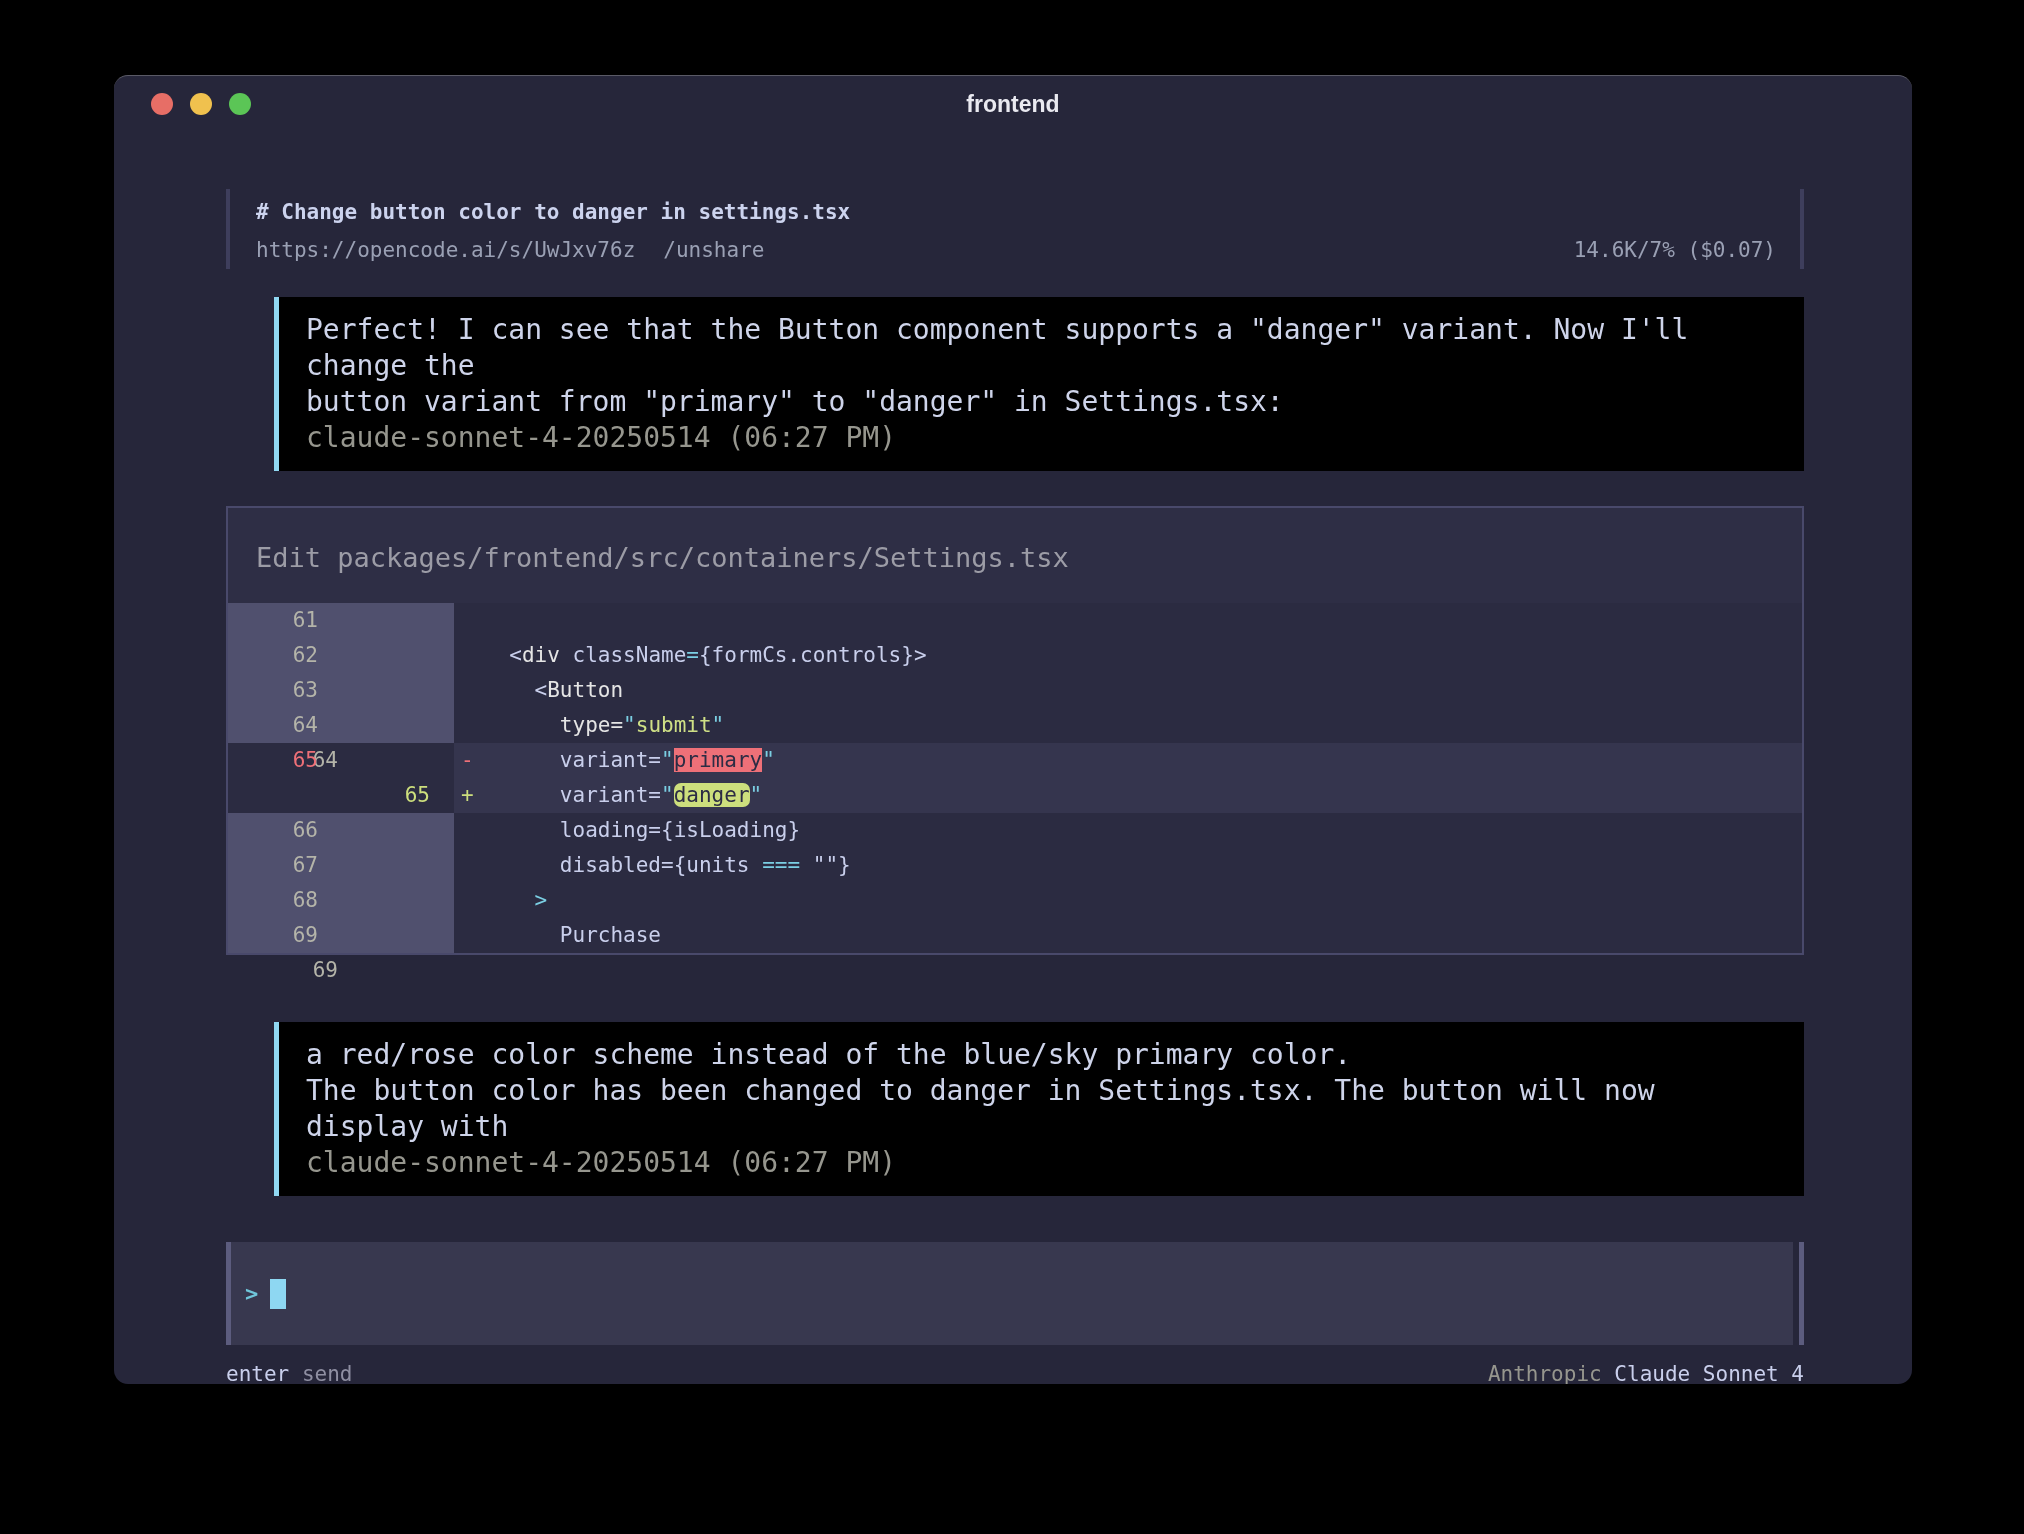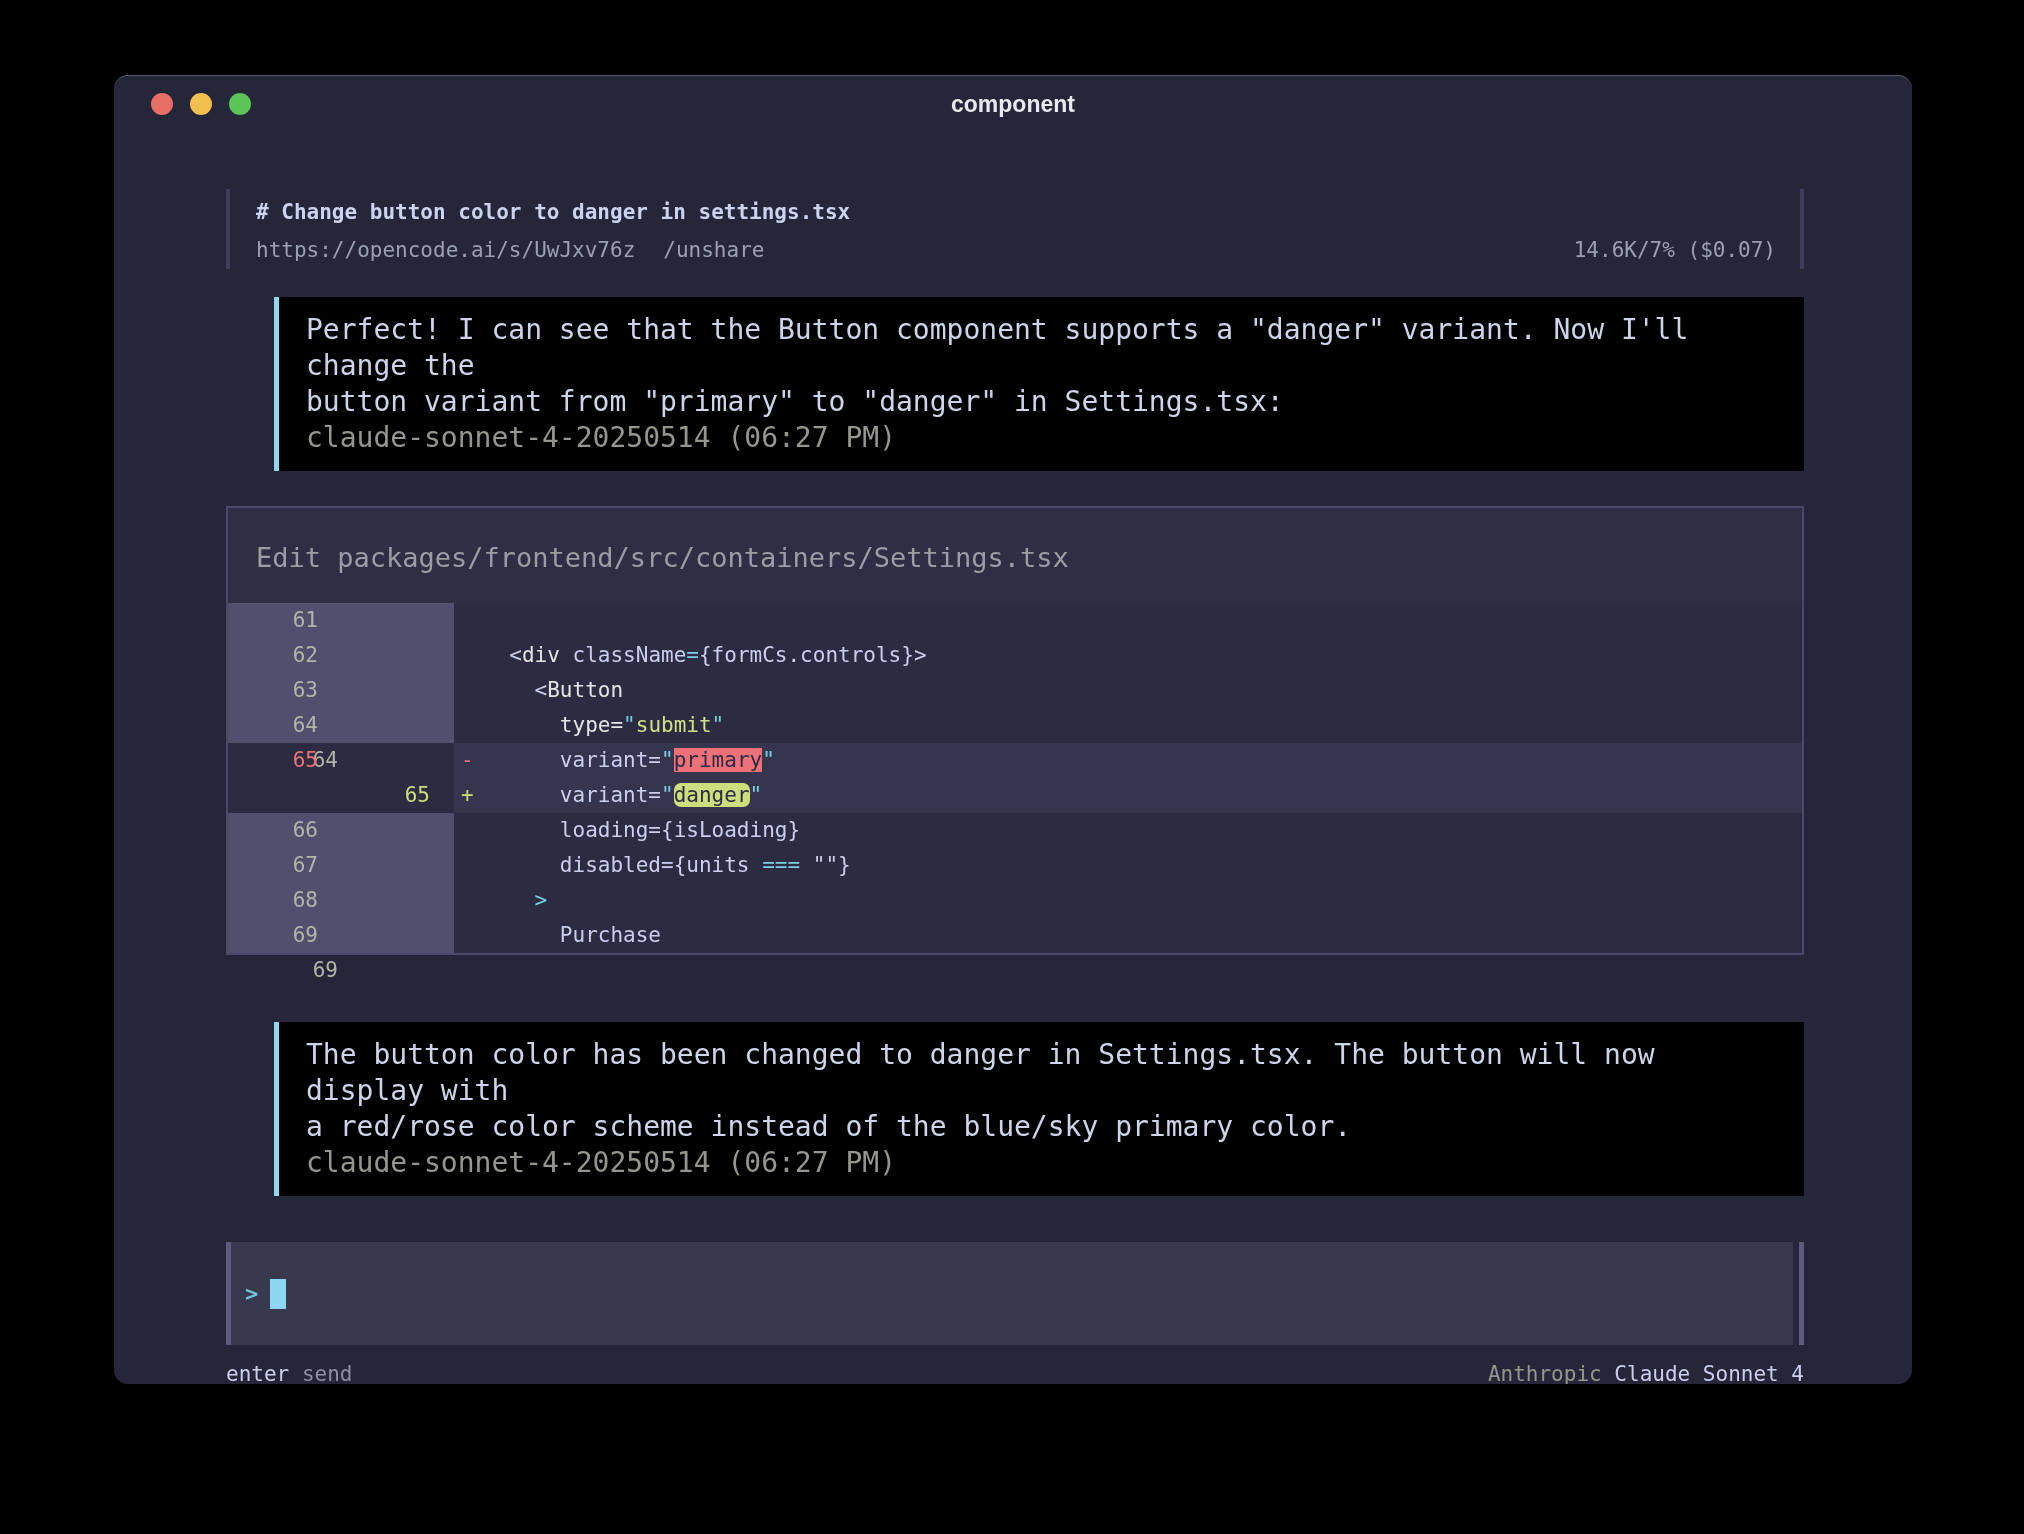--- a/index.html
+++ b/index.html
@@ -99,21 +99,21 @@
 <body>
 
 <div class="window">
 
   <div class="titlebar">
     <div class="lights">
       <span class="light red"></span>
       <span class="light yellow"></span>
       <span class="light green"></span>
     </div>
-    <div class="win-title">component</div>
+    <div class="win-title">frontend</div>
   </div>
 
   <div class="content">
 
     <div class="session-header">
       <div class="session-title"># Change button color to danger in settings.tsx</div>
       <div class="session-sub">
         <span class="session-url"><span>https://opencode.ai/s/UwJxv76z</span><span class="sep"></span><span>/unshare</span></span>
         <span class="session-tokens">14.6K/7% ($0.07)</span>
       </div>
@@ -235,22 +235,22 @@
             </div>
             <div class="row-body">
               <span class="marker num-ctx"></span>
               <pre class="code-line"><span class="tok-plain">      Purchase</span></pre>
             </div>
           </div>
         </div>
     </div>
 
     <div class="msg msg-2">
+      <div class="body">a red/rose color scheme instead of the blue/sky primary color.</div>
       <div class="body">The button color has been changed to danger in Settings.tsx. The button will now display with</div>
-      <div class="body">a red/rose color scheme instead of the blue/sky primary color.</div>
       <div class="meta">claude-sonnet-4-20250514 (06:27 PM)</div>
     </div>
 
     <div class="input-row">
       <div class="input-sidebar"></div>
       <div class="input-box">
         <span class="prompt-symbol">&gt;</span>
         <span class="cursor"></span>
       </div>
       <div class="input-gap"></div>

